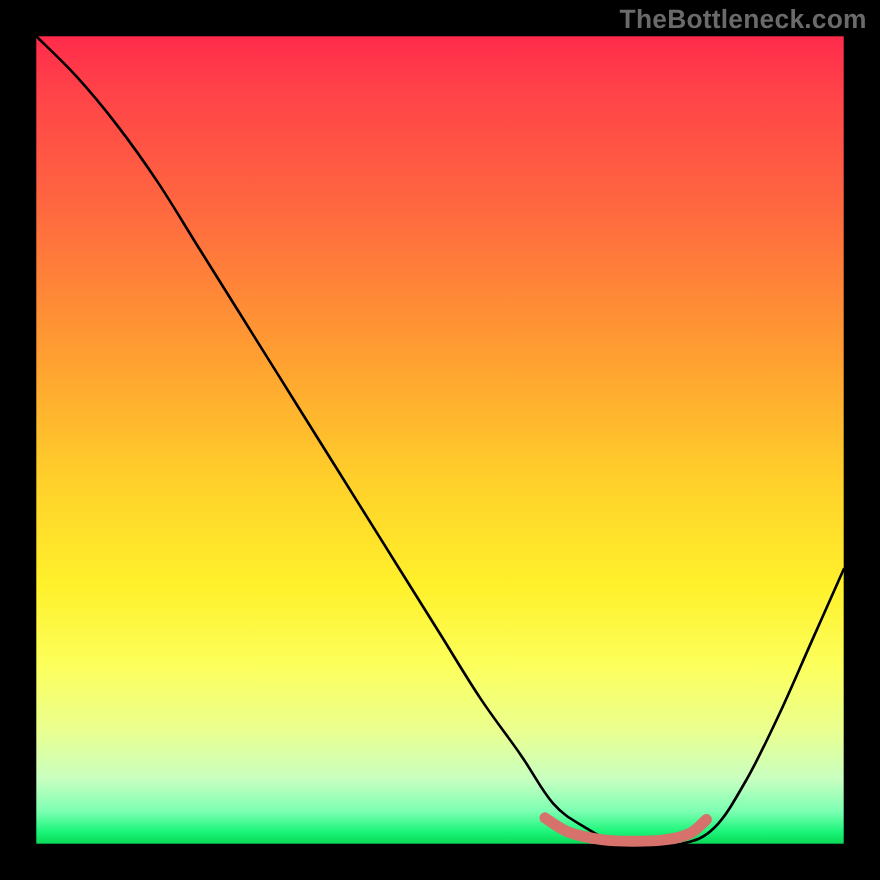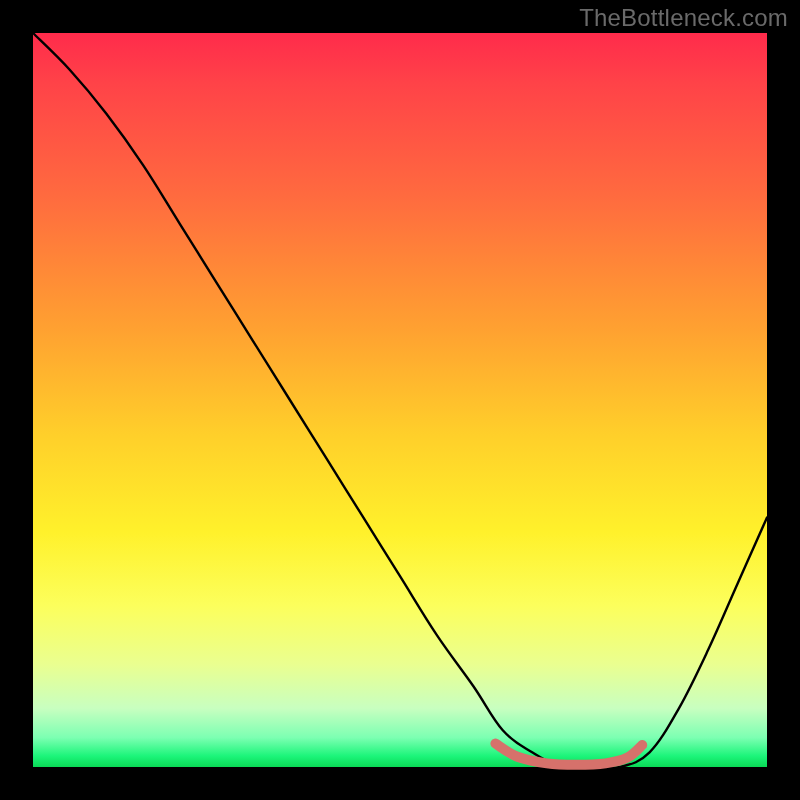--- a/index.html
+++ b/index.html
@@ -16,21 +16,21 @@
     width: 800px;
     height: 800px;
     background: #000;
   }
   .watermark {
     position: absolute;
     top: 4px;
     right: 12px;
     color: #6a6a6a;
     font-size: 24px;
-    font-weight: 400;
+    font-weight: 700;
     letter-spacing: 0.2px;
     z-index: 20;
   }
   .plot-area {
     position: absolute;
     left: 33px;
     top: 33px;
     width: 734px;
     height: 734px;
     background: linear-gradient(to bottom,

